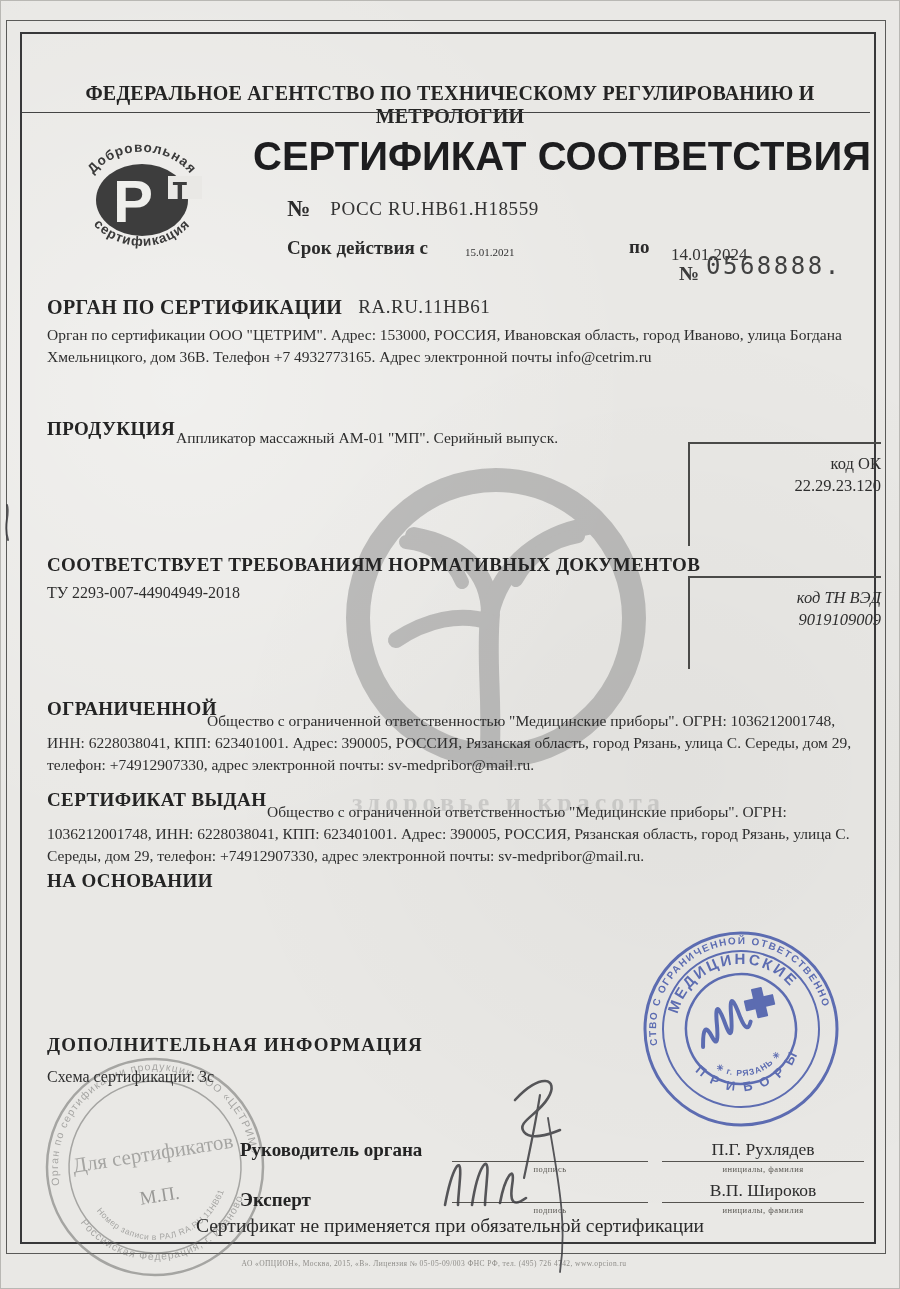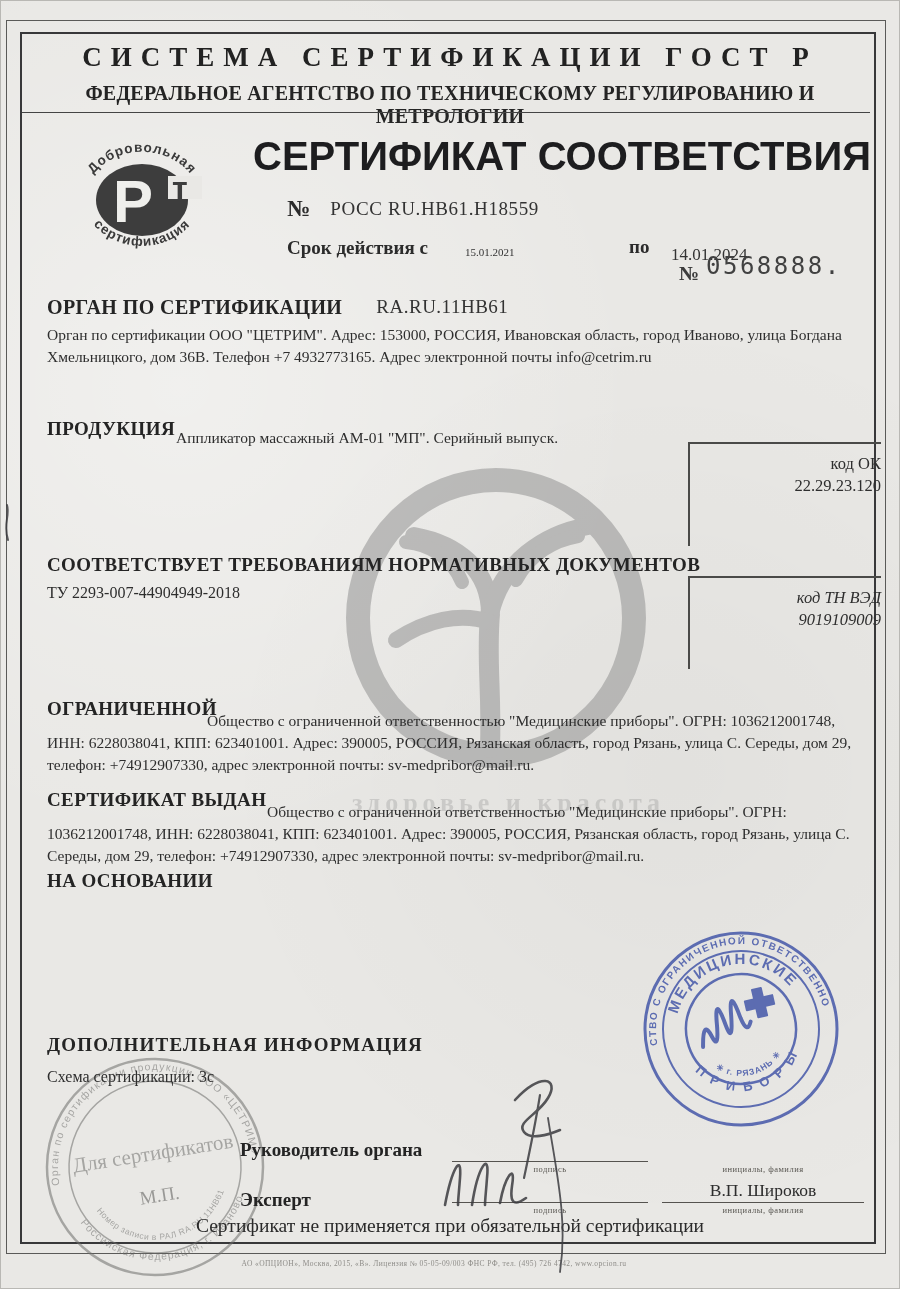--- a/index.html
+++ b/index.html
@@ -50,21 +50,21 @@
   .form-no-label{left:679px;top:262px;font-size:20px;font-weight:bold;color:#3c3c3c;}
   .form-no{
     left:706px;top:252px;
     font-family:"DejaVu Sans Mono", monospace;
     font-size:24px;letter-spacing:2.5px;color:#414141;
   }
 
   .sec-heading{font-size:19px;font-weight:bold;letter-spacing:0.4px;color:#242424;}
   .body-text{font-size:15.5px;line-height:1.42;color:#2e2e2e;}
 
-  .org-row{left:47px;top:296px;display:flex;align-items:flex-end;gap:34px;}
+  .org-row{left:47px;top:296px;display:flex;align-items:flex-end;gap:16px;}
   .org-reg{font-size:19px;letter-spacing:0.5px;color:#333;padding-bottom:1px;}
   .org-text{left:47px;top:324px;width:818px;}
 
   .product-heading{left:47px;top:418px;}
   .product-text{left:176px;top:427px;width:520px;}
 
   .code-box{border-top:2px solid #4a4a48;border-left:2px solid #4a4a48;padding:9px 0 0 15px;text-align:right;}
   .code-box .line{font-size:16.5px;color:#2e2e2e;line-height:1.35;}
   .box-ok{left:688px;top:442px;width:176px;height:93px;}
   .box-tnved{left:688px;top:576px;width:176px;height:82px;font-style:italic;}
@@ -130,21 +130,20 @@
       <path d="M150,160 C120,150 86,158 56,178" stroke-width="16"></path>
       <path d="M176,118 C190,92 214,78 238,74" stroke-width="14"></path>
       <path d="M122,120 C112,96 90,82 66,80" stroke-width="14"></path>
     </g>
   </svg>
   <div class="abs z-wm wm-slogan">здоровье и красота</div>
 
   <div class="frame-outer"></div>
   <div class="frame-inner"></div>
 
-  <div class="z-txt sys-title">СИСТЕМА СЕРТИФИКАЦИИ ГОСТ Р</div>
   <div class="z-txt agency">ФЕДЕРАЛЬНОЕ АГЕНТСТВО ПО ТЕХНИЧЕСКОМУ РЕГУЛИРОВАНИЮ И МЕТРОЛОГИИ</div>
   <div class="z-txt header-rule"></div>
 
   <svg class="abs z-txt rst-logo" width="152" height="140" viewBox="0 0 152 140">
     <defs>
       <path id="rstTop" d="M 18,64 A 60,54 0 0 1 134,64"></path>
       <path id="rstBot" d="M 16,76 A 62,56 0 0 0 136,76"></path>
     </defs>
     <text font-family="Liberation Sans, sans-serif" font-size="13.5" font-weight="bold" fill="#3a3a3a" letter-spacing="1">
       <textPath href="#rstTop" startOffset="50%" text-anchor="middle">Добровольная</textPath>
@@ -251,20 +250,23 @@
     <text font-family="Liberation Sans, sans-serif" font-size="8.5" fill="#6f6f6d" letter-spacing="0.5">
       <textPath href="#orgInnerBot" startOffset="50%" text-anchor="middle">Номер записи в РАЛ RA.RU.11НВ61</textPath>
     </text>
     <text x="125" y="118" text-anchor="middle" font-family="Liberation Serif, serif" font-size="21" fill="#6f6f6d">Для сертификатов</text>
     <text x="125" y="160" text-anchor="middle" font-family="Liberation Serif, serif" font-size="19" fill="#585856">М.П.</text>
   </svg>
 
   <div class="z-txt sig-label head-label">Руководитель органа</div>
   <div class="z-txt sig-line head-sign-line"></div>
   <div class="z-txt sig-caption head-sign-cap">подпись</div>
+  <div class="z-txt sig-line head-name-box">
+    <span class="sig-name">П.Г. Рухлядев</span>
+  </div>
   <div class="z-txt sig-caption head-name-cap">инициалы, фамилия</div>
 
   <div class="z-txt sig-label exp-label">Эксперт</div>
   <div class="z-txt sig-line exp-sign-line"></div>
   <div class="z-txt sig-caption exp-sign-cap">подпись</div>
   <div class="z-txt sig-line exp-name-box">
     <span class="sig-name">В.П. Широков</span>
   </div>
   <div class="z-txt sig-caption exp-name-cap">инициалы, фамилия</div>
 

